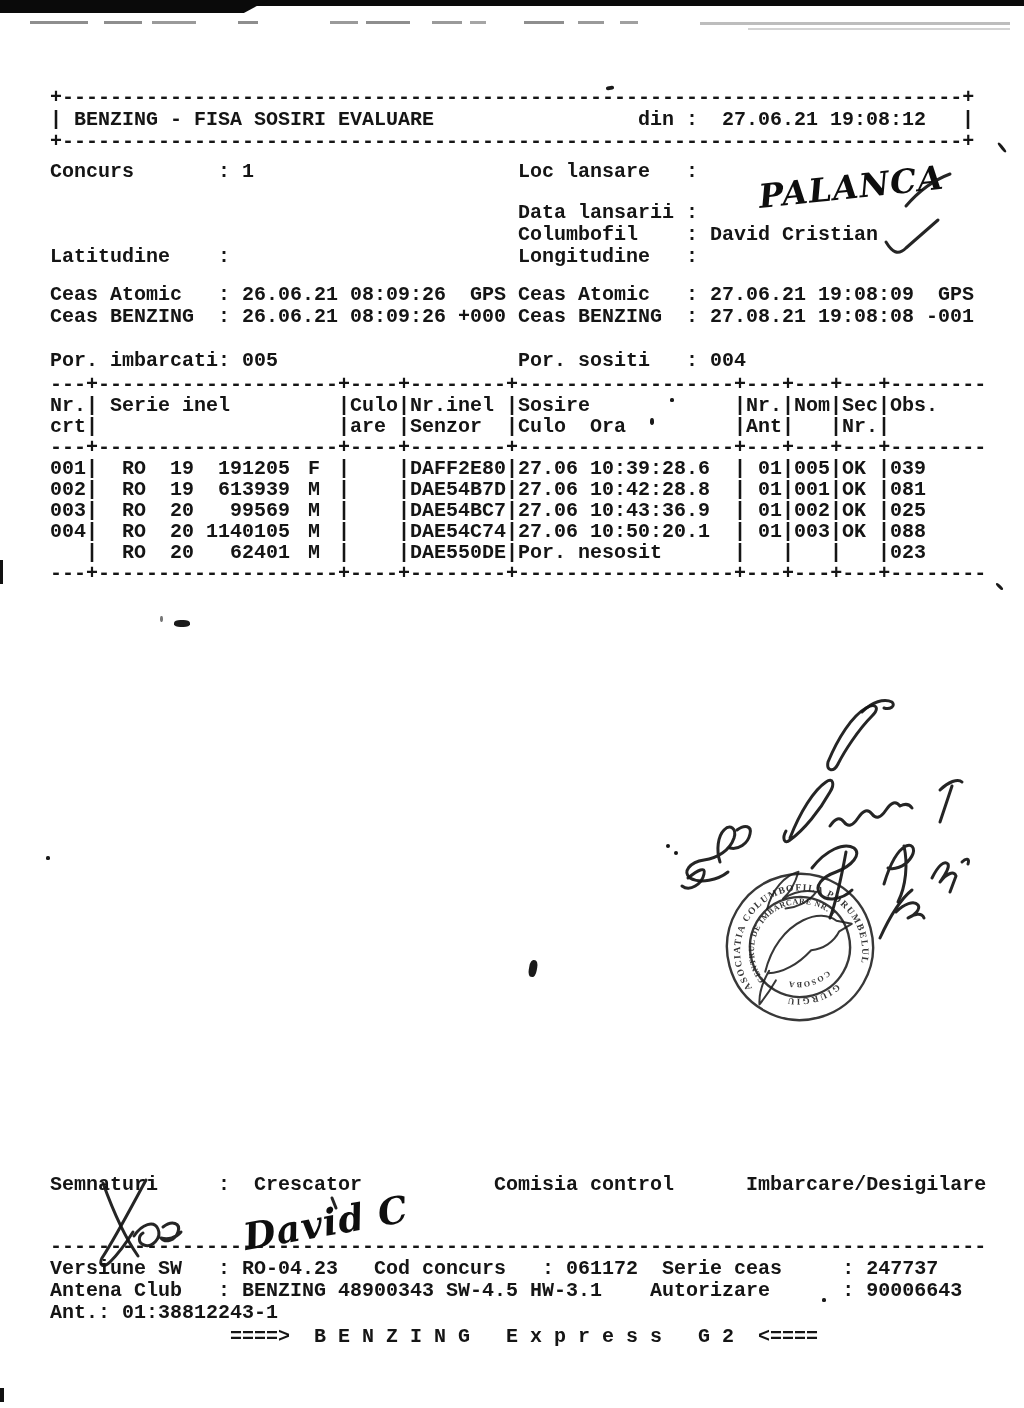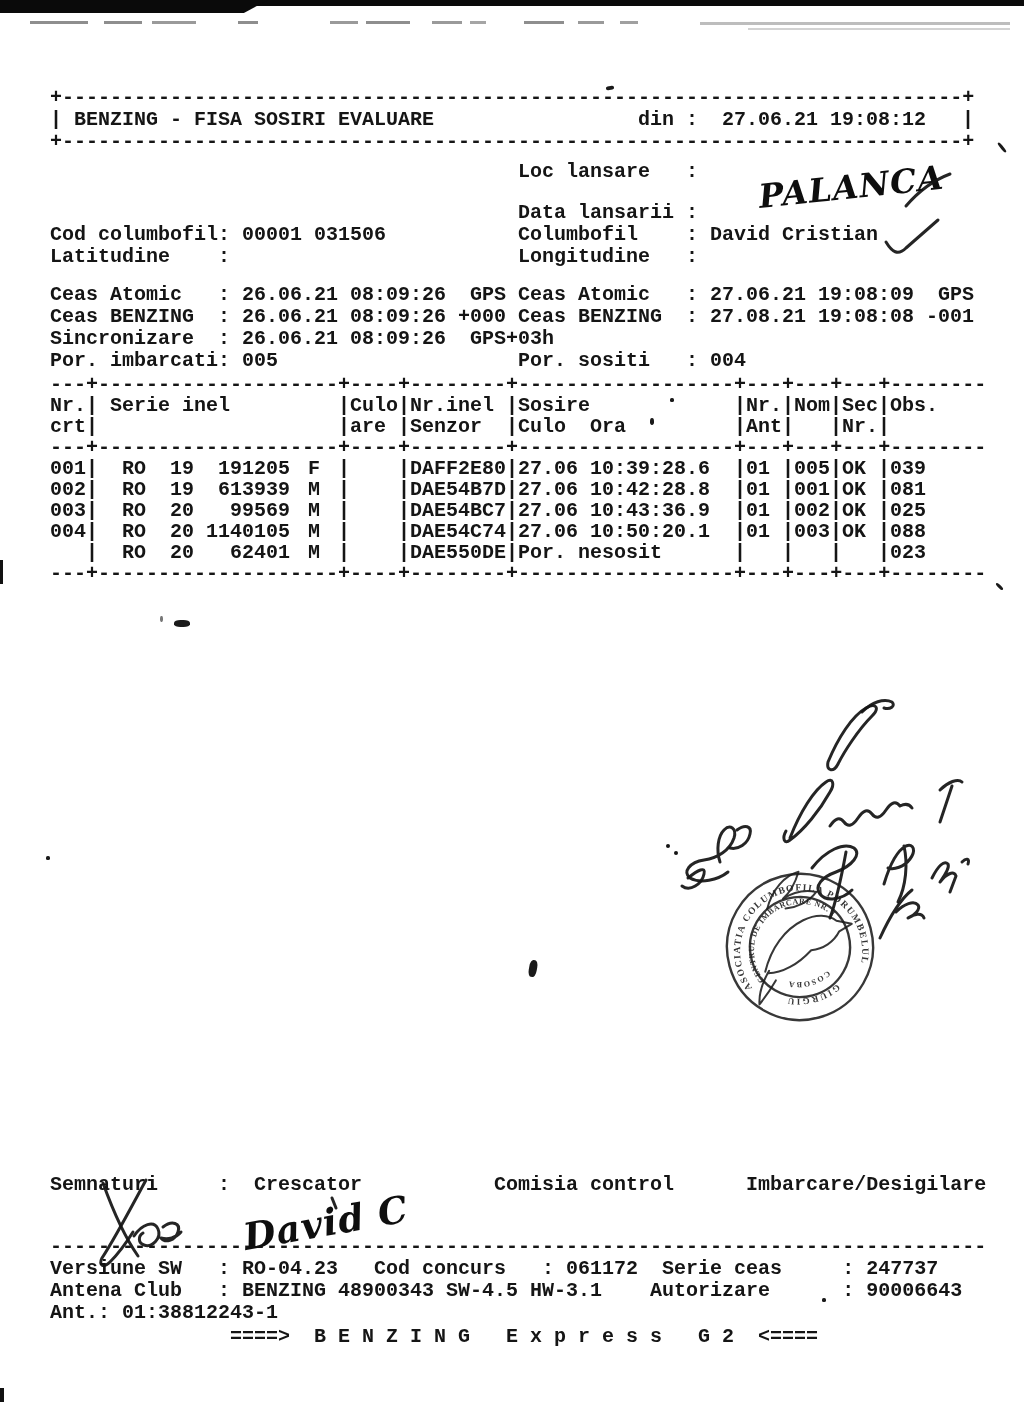--- a/index.html
+++ b/index.html
@@ -15,21 +15,21 @@
   .fx{position:absolute;top:0;white-space:pre;}
   
   .tbl{position:absolute;left:50px;top:374px;line-height:21px;}
   .tbl .rline{white-space:pre;height:21px;}
   .tr{display:flex;height:21px;}
   .tr .c{flex:none;display:inline-block;white-space:pre;overflow:hidden;}
   .p{width:1ch;text-align:center;}
   .w3{width:3ch}.w4{width:4ch}.w8{width:8ch}.w18{width:18ch}.w20{width:20ch}
   .serie{display:flex;}
   .sc{width:6ch;text-align:center}.sy{width:2ch}.sr{width:8ch;text-align:right}.sx{width:4ch;text-align:center}
-  .ar{}
+  .ar{text-align:right}
   
   .art{position:absolute;background:#0a0a0a;}
   .spk{position:absolute;background:#1a1a1a;border-radius:40%;}
   svg.overlay{position:absolute;left:0;top:0;pointer-events:none;}
   .sig{fill:none;stroke:#141414;stroke-width:3;stroke-linecap:round;stroke-linejoin:round;opacity:.93;}
   .stampline{fill:none;stroke:#1c1c1c;stroke-width:2.4;opacity:.88;}
   .stamptext{font-family:"Liberation Serif",serif;font-weight:700;fill:#222;opacity:.9;}
   .hand{font-family:"DejaVu Serif",serif;font-style:italic;font-weight:700;fill:#0e0e0e;}
 </style>
 </head>
@@ -66,25 +66,24 @@
   <div class="spk" style="top:1298px;left:822px;width:4px;height:4px;"></div>
 
   <div class="l" style="top:87px">+---------------------------------------------------------------------------+</div>
   <span class="l" style="top:109px;left:50px;width:1ch">|</span>
   <span class="l" style="top:109px;left:74px;width:auto">BENZING - FISA SOSIRI EVALUARE</span>
   <span class="l" style="top:109px;left:638px;width:auto">din :</span>
   <span class="l" style="top:109px;left:722px;width:auto">27.06.21 19:08:12</span>
   <span class="l" style="top:109px;left:962px;width:1ch">|</span>
   <div class="l" style="top:131px">+---------------------------------------------------------------------------+</div>
 
-  <div class="l" style="top:224px"><span class="lab">Cod columbofil</span><span>:</span><span class="val">00001 031506</span></div>
+  <div class="l" style="top:161px"><span class="lab">Concurs</span><span>:</span><span class="val">1</span></div>
   <div class="l" style="top:246px"><span class="lab">Latitudine</span><span>:</span><span class="val"></span></div>
   <div class="l" style="top:284px"><span class="lab">Ceas Atomic</span><span>:</span><span class="val">26.06.21 08:09:26  GPS</span></div>
   <div class="l" style="top:306px"><span class="lab">Ceas BENZING</span><span>:</span><span class="val">26.06.21 08:09:26 +000</span></div>
-  <div class="l" style="top:328px"><span class="lab">Sincronizare</span><span>:</span><span class="val">26.06.21 08:09:26  GPS+03h</span></div>
   <div class="l" style="top:350px"><span class="lab">Por. imbarcati</span><span>:</span><span class="val">005</span></div>
 
   <div class="l rcol" style="top:161px"><span class="lab">Loc lansare</span><span>:</span><span class="val"></span></div>
   <div class="l rcol" style="top:202px"><span class="lab">Data lansarii</span><span>:</span><span class="val"></span></div>
   <div class="l rcol" style="top:224px"><span class="lab">Columbofil</span><span>:</span><span class="val">David Cristian</span></div>
   <div class="l rcol" style="top:246px"><span class="lab">Longitudine</span><span>:</span><span class="val"></span></div>
   <div class="l rcol" style="top:284px"><span class="lab">Ceas Atomic</span><span>:</span><span class="val">27.06.21 19:08:09  GPS</span></div>
   <div class="l rcol" style="top:306px"><span class="lab">Ceas BENZING</span><span>:</span><span class="val">27.08.21 19:08:08 -001</span></div>
   <div class="l rcol" style="top:350px"><span class="lab">Por. sositi</span><span>:</span><span class="val">004</span></div>
 

